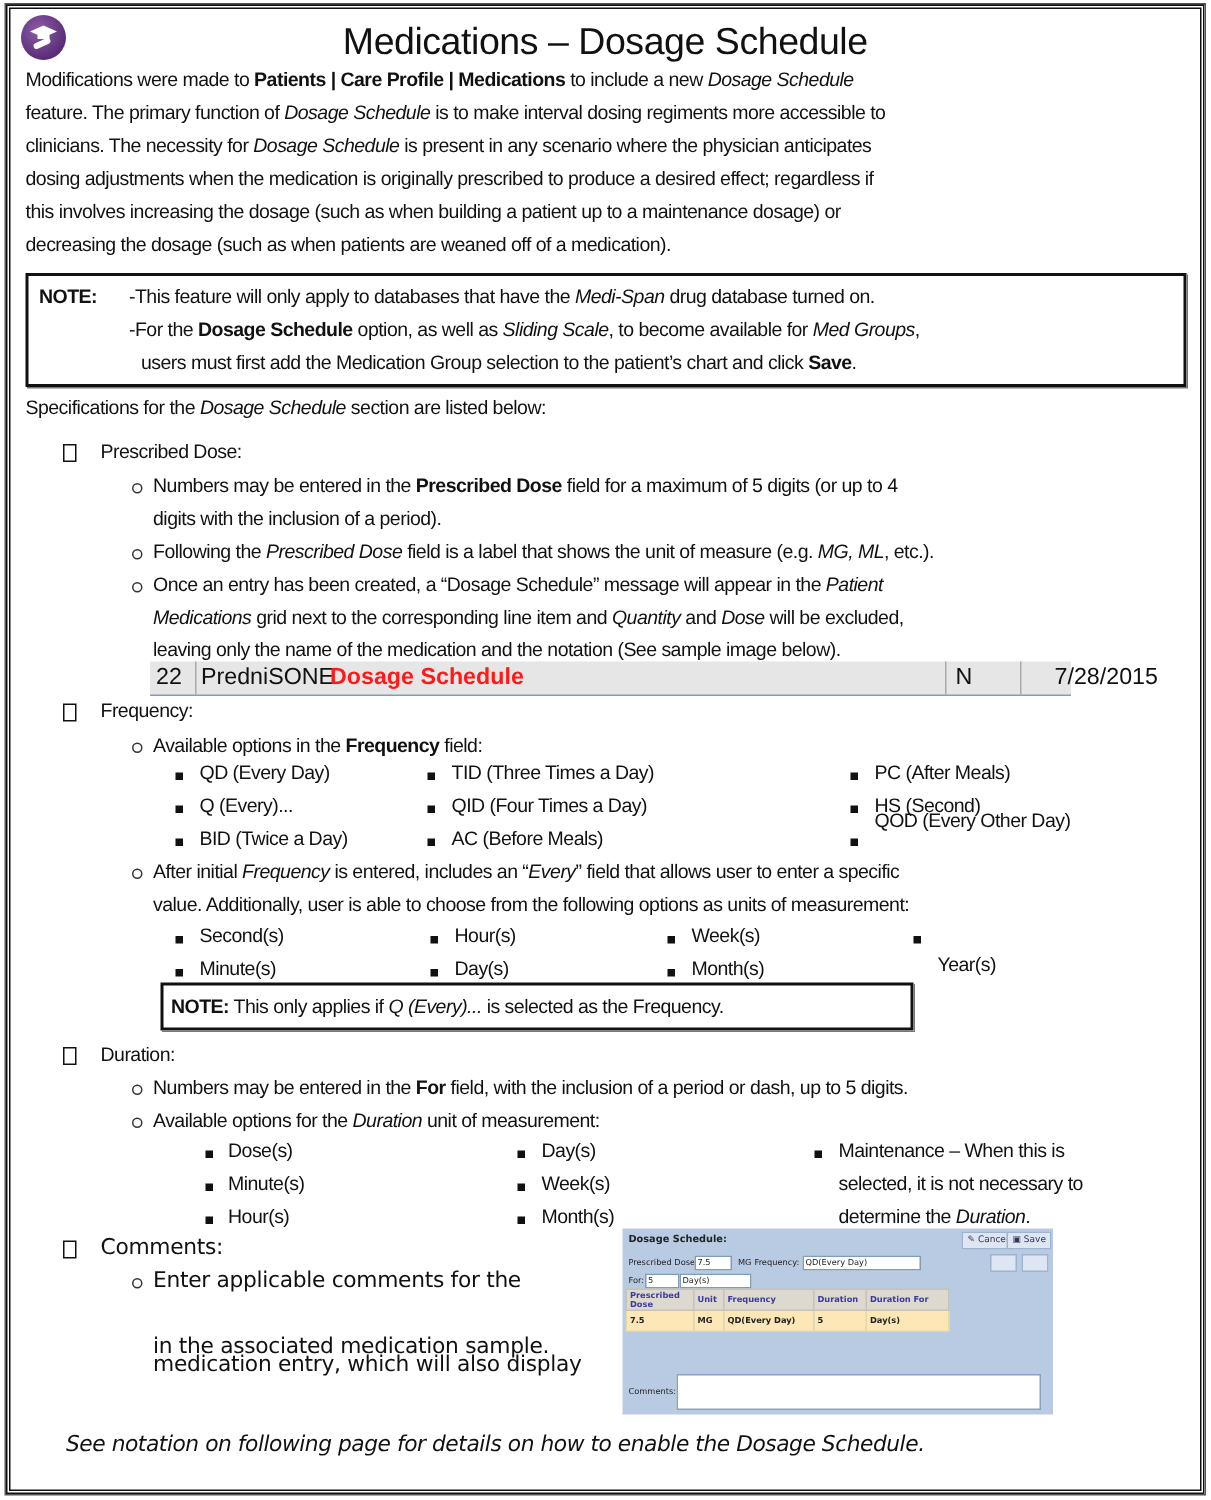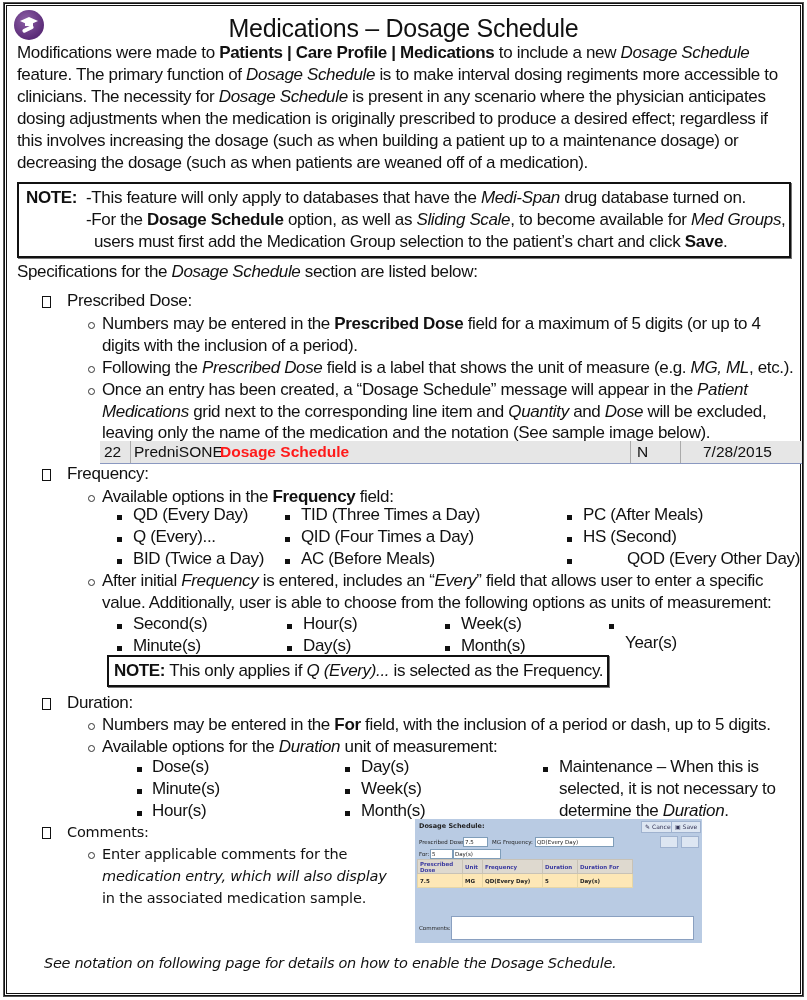--- a/index.html
+++ b/index.html
@@ -1,34 +1,34 @@
 <!DOCTYPE html>
 <html><head>
 <meta charset="utf-8">
 <style>
   html, body { margin:0; padding:0; background:#fff; }
   body { width:807px; height:1000px; position:relative; overflow:hidden;
          font-family:"Liberation Sans Narrow","Liberation Sans", sans-serif; color:#111; }
   .page { position:absolute; left:4px; top:3px; width:793px; height:987px;
           border:3px double #111; box-shadow: 0 0 0 1px #555; }
-  .txt { position:absolute; font-size:17px; line-height:22px; letter-spacing:-0.35px; white-space:nowrap; }
+  .txt { position:absolute; font-size:13px; line-height:22px; letter-spacing:-0.35px; white-space:nowrap; }
   .logo { position:absolute; left:14px; top:10px; width:30px; height:30px; border-radius:50%;
           background: radial-gradient(circle at 40% 35%, #8d5fa6, #5b2c78 70%); }
   .logo svg { position:absolute; left:5px; top:5px; }
   .title { position:absolute; left:0; width:807px; top:14px; text-align:center; font-size:25px; letter-spacing:-0.3px; }
   b { font-weight:bold; }
   i { font-style:italic; }
   .note1 { position:absolute; left:17px; top:182px; width:770px; height:72px; border:2px solid #111;
            box-shadow: 1px 1px 0 #777; }
   .note2 { position:absolute; left:107px; top:655px; width:498px; height:28px; border:2px solid #111;
            box-shadow: 1px 1px 0 #777; }
   .sq { position:absolute; width:7px; height:10px; border:1px solid #111; }
   .circ { position:absolute; width:5px; height:5px; border:1px solid #333; border-radius:50%; }
   .blt { position:absolute; width:5px; height:5px; background:#111; }
-  .medrow { position:absolute; left:100px; top:441px; width:702px; height:22px; background:#e6e6e6;
+  .medrow { position:absolute; left:100px; top:441px; width:614px; height:22px; background:#e6e6e6;
             border-bottom:1px solid #8a98c0; font-family:"Liberation Sans", sans-serif; font-size:15.5px; line-height:22px; }
   .medrow span { position:absolute; top:0; }
   .medrow .sep { position:absolute; top:0; width:1px; height:22px; background:#aaa; }
   .sans { font-family:"DejaVu Sans", sans-serif; font-size:14.5px; letter-spacing:-0.2px; }
   
   .shot { position:absolute; left:415px; top:819px; width:287px; height:124px; background:#b9cbe3;
           font-family:"DejaVu Sans", sans-serif; font-size:6px; color:#222; }
   .shot .hdr { position:absolute; left:4px; top:3px; font-weight:bold; font-size:6.5px; }
   .shot .btn { position:absolute; top:2px; height:10px; background:#dde6f2; border:1px solid #9fb2cf; font-size:6px; line-height:10px; padding:0 3px; color:#335; }
   .shot .ibtn { position:absolute; top:17px; width:16px; height:10px; background:#dde6f2; border:1px solid #9fb2cf; }
@@ -107,21 +107,21 @@
 <div class="txt" style="left:133px;top:526px;">Q (Every)...</div>
 <div class="blt" style="left:285px;top:537px;"></div>
 <div class="txt" style="left:301px;top:526px;">QID (Four Times a Day)</div>
 <div class="blt" style="left:567px;top:537px;"></div>
 <div class="txt" style="left:583px;top:526px;">HS (Second)</div>
 <div class="blt" style="left:117px;top:559px;"></div>
 <div class="txt" style="left:133px;top:548px;">BID (Twice a Day)</div>
 <div class="blt" style="left:285px;top:559px;"></div>
 <div class="txt" style="left:301px;top:548px;">AC (Before Meals)</div>
 <div class="blt" style="left:567px;top:559px;"></div>
-<div class="txt" style="left:583px;top:548px;margin-left:44px;">QOD (Every Other Day)</div>
+<div class="txt" style="left:583px;top:536px;">QOD (Every Other Day)</div>
 
 <div class="circ" style="left:88px;top:579px;"></div>
 <div class="txt" style="left:102px;top:570px;"><span>After initial </span><i>Frequency</i><span> is entered, includes an “</span><i>Every</i><span>” field that allows user to enter a specific</span></div>
 <div class="txt" style="left:102px;top:592px;">value. Additionally, user is able to choose from the following options as units of measurement:</div>
 
 <div class="blt" style="left:117px;top:624px;"></div>
 <div class="txt" style="left:133px;top:613px;">Second(s)</div>
 <div class="blt" style="left:287px;top:624px;"></div>
 <div class="txt" style="left:303px;top:613px;">Hour(s)</div>
 <div class="blt" style="left:445px;top:624px;"></div>
@@ -159,21 +159,21 @@
 <div class="txt" style="left:361px;top:800px;">Month(s)</div>
 <div class="blt" style="left:543px;top:767px;"></div>
 <div class="txt" style="left:559px;top:756px;">Maintenance – When this is</div>
 <div class="txt" style="left:559px;top:778px;text-align:right;">selected, it is not necessary to</div>
 <div class="txt" style="left:559px;top:800px;"><span>determine the </span><i>Duration</i><span>.</span></div>
 
 <div class="sq" style="left:42px;top:827px;"></div>
 <div class="txt sans" style="left:67px;top:821px;">Comments:</div>
 <div class="circ" style="left:88px;top:852px;"></div>
 <div class="txt sans" style="left:102px;top:843px;">Enter applicable comments for the</div>
-<div class="txt sans" style="left:102px;top:865px;font-style:italic;">medication entry, which will also display</div>
+<div class="txt sans" style="left:102px;top:899px;">medication entry, which will also display</div>
 <div class="txt sans" style="left:102px;top:887px;">in the associated medication sample.</div>
 
 <div class="shot">
   <div class="hdr">Dosage Schedule:</div>
   <div class="btn" style="left:226px;"><span>✎ </span><span>Cancel</span></div>
   <div class="btn" style="left:256px;"><span>▣ </span><span>Save</span></div>
   <div class="ibtn" style="left:245px;"></div>
   <div class="ibtn" style="left:266px;"></div>
   <div class="lbl" style="left:4px;top:20px;">Prescribed Dose:</div>
   <div class="inp" style="left:48px;top:18px;width:22px;">7.5</div>

